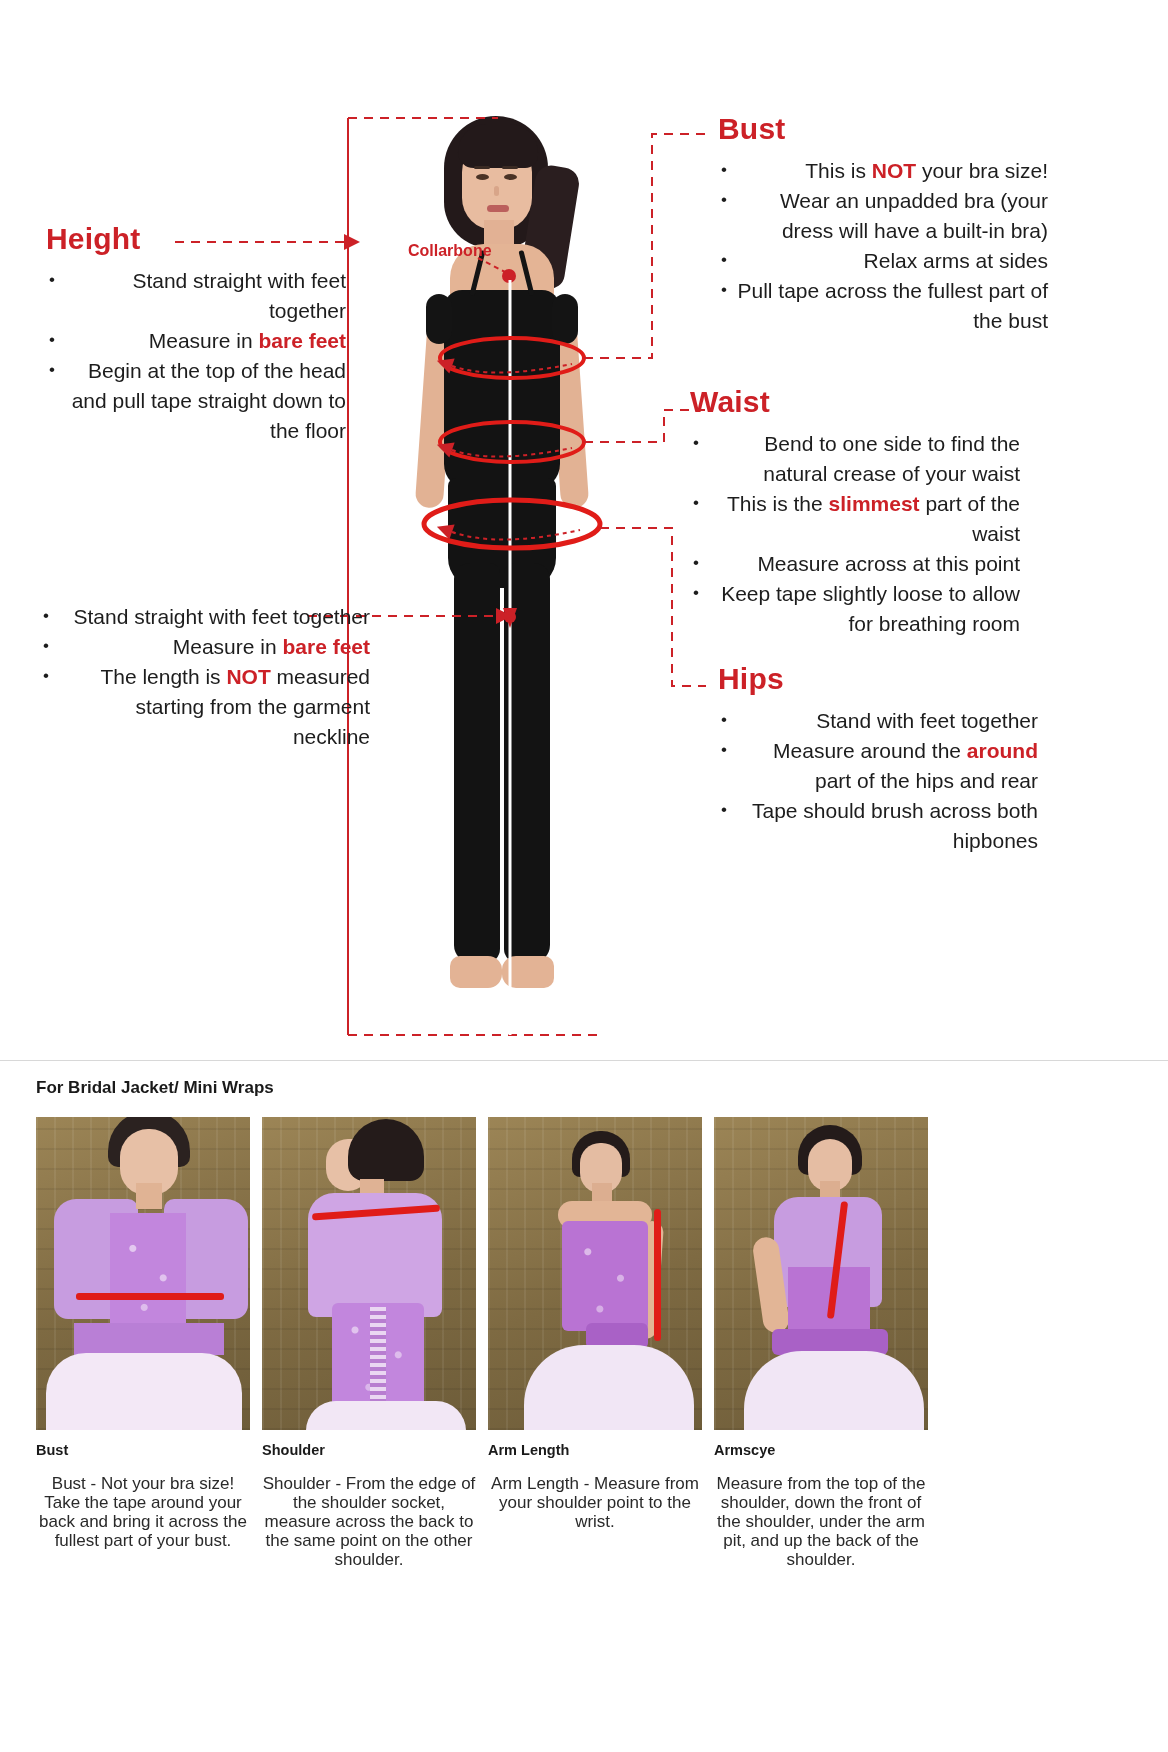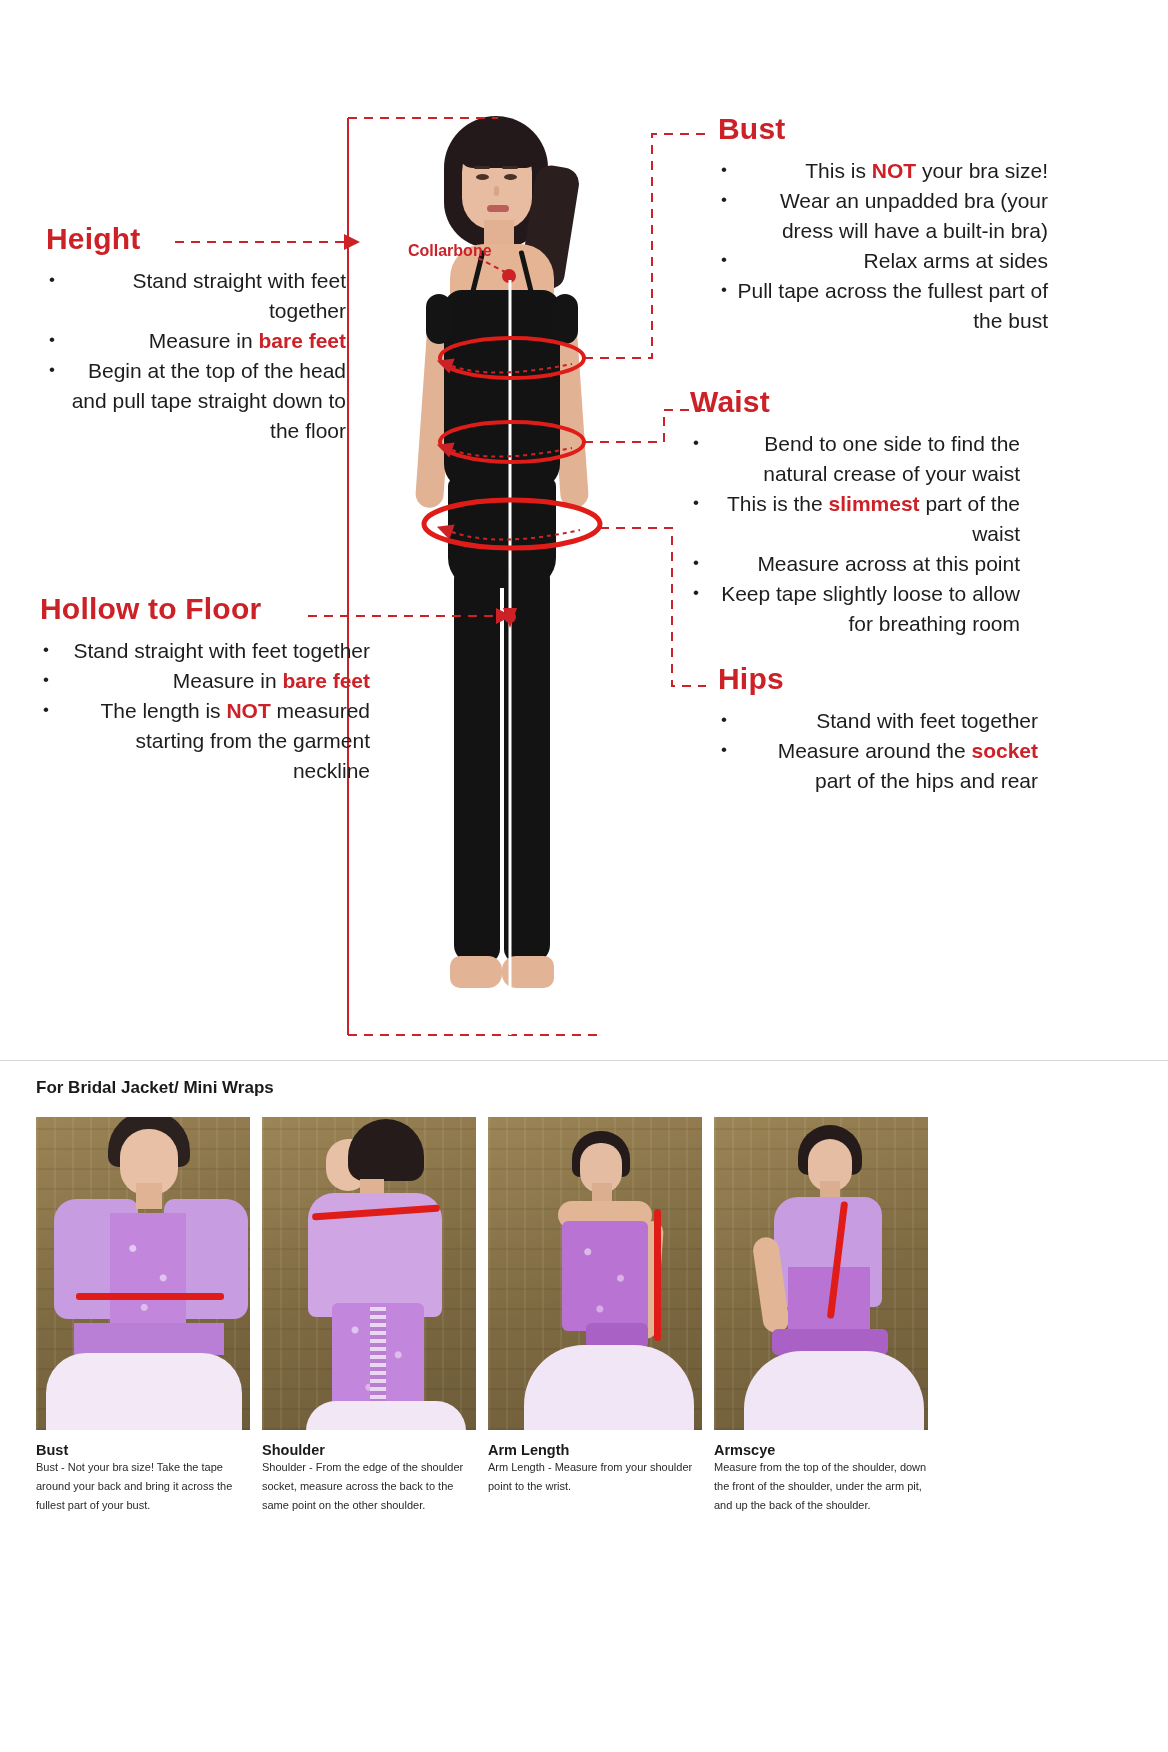--- a/index.html
+++ b/index.html
@@ -260,24 +260,25 @@
   .c4-skirt { left: 30px; top: 234px; width: 180px; height: 84px; background: #f1e6f5; border-radius: 58px 58px 0 0; }
   .c4-tape { left: 120px; top: 84px; width: 7px; height: 118px; background: #e01c18; border-radius: 4px; transform: rotate(7deg); }
 
   .card-title {
     margin-top: 12px;
     font-size: 14.5px;
     font-weight: bold;
     color: #1a1a1a;
   }
   .card-desc {
-    margin-top: 0;
-    font-size: 11px;
+    margin-top: 16px;
+    font-size: 17px;
     line-height: 19px;
     color: #2a2a2a;
+    text-align: center;
   }
 </style>
 </head>
 <body>
 
 <div class="page">
 
   <div id="figure-wrap">
     <div class="fig-el hair-back"></div>
     <div class="fig-el pony"></div>
@@ -364,21 +365,20 @@
   <div class="blk" id="blk-height">
     <div class="hdr">Height</div>
     <ul class="notes">
       <li>Stand straight with feet together</li>
       <li>Measure in <span class="em">bare feet</span></li>
       <li>Begin at the top of the head and pull tape straight down to the floor</li>
     </ul>
   </div>
 
   <div class="blk" id="blk-hollow">
-    <div class="hdr">Hollow to Floor</div>
     <ul class="notes">
       <li>Stand straight with feet together</li>
       <li>Measure in <span class="em">bare feet</span></li>
       <li>The length is <span class="em">NOT</span> measured starting from the garment neckline</li>
     </ul>
   </div>
 
   <div class="blk" id="blk-bust">
     <div class="hdr">Bust</div>
     <ul class="notes">
@@ -396,21 +396,22 @@
       <li>This is the <span class="em">slimmest</span> part of the waist</li>
       <li>Measure across at this point</li>
       <li>Keep tape slightly loose to allow for breathing room</li>
     </ul>
   </div>
 
   <div class="blk" id="blk-hips">
     <div class="hdr">Hips</div>
     <ul class="notes">
       <li>Stand with feet together</li>
-      <li>Measure around the <span class="em">socket</span> part of the hips and rear</li>
+      <li>Measure around the <span class="em">around</span> part of the hips and rear</li>
+      <li>Tape should brush across both hipbones</li>
     </ul>
   </div>
 
   <div class="divider"></div>
   <div id="bridal-title">For Bridal Jacket/ Mini Wraps</div>
 
   <div class="cards">
 
     <div class="card">
       <div class="photo">

